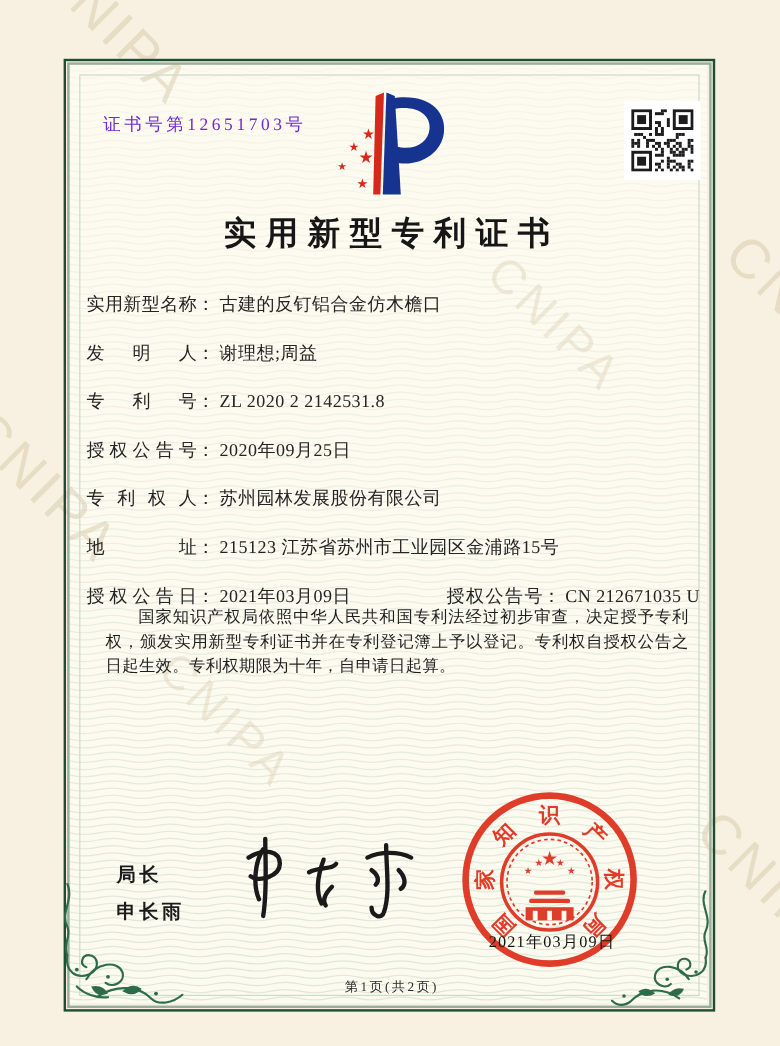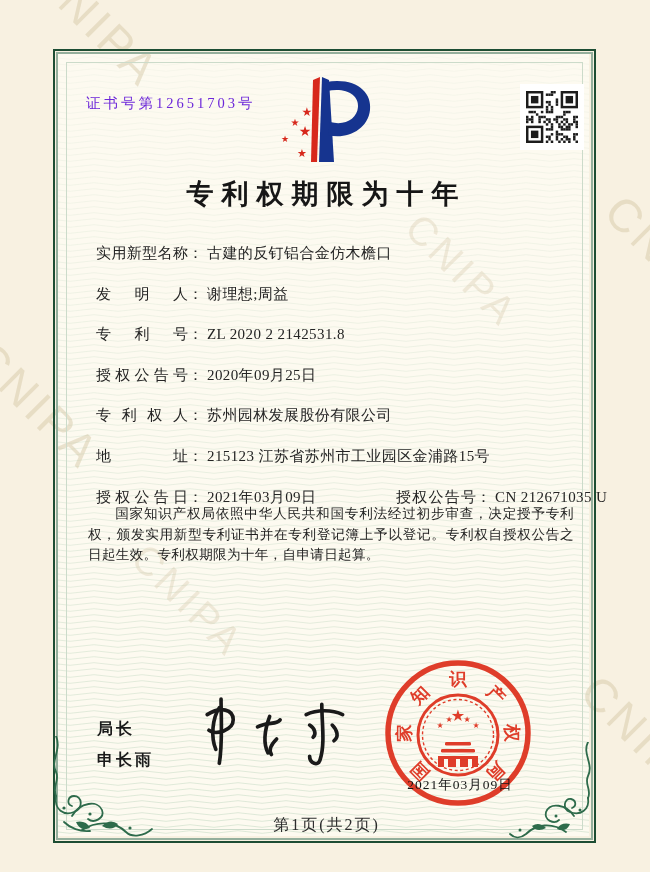--- a/index.html
+++ b/index.html
@@ -18,41 +18,41 @@
                border:2.5px solid #1d4d33;z-index:2;pointer-events:none;}
   .frame-inner{position:absolute;inset:1px;border:2px solid #94af9c;}
   .frame-fine{position:absolute;inset:8px;border:1px solid #ccdbca;}
   .content{position:absolute;inset:0;z-index:3;}
   .cert-no{position:absolute;left:86px;top:94px;font-size:14.5px;letter-spacing:3px;color:#6d28d9;}
   .logo{position:absolute;left:276px;top:74px;}
   .qr{position:absolute;left:520px;top:84px;width:64px;height:66px;background:#fff;
       display:flex;align-items:center;justify-content:center;}
   .title{position:absolute;left:61px;top:176px;width:531px;text-align:center;
          font-size:27px;font-weight:700;letter-spacing:8px;color:#161616;}
-  .fields{position:absolute;left:96px;top:244px;width:488px;font-family:Liberation Serif, serif;}
+  .fields{position:absolute;left:72px;top:244px;width:488px;font-family:Liberation Serif, serif;}
   .frow{position:relative;height:40.6px;font-size:15px;color:#242424;white-space:nowrap;}
   .flabel{display:inline-block;width:92px;text-align:justify;text-align-last:justify;vertical-align:top;}
   .fcolon{display:inline-block;margin-right:4px;}
   .fvalue{letter-spacing:.4px;}
   .fpair2{position:absolute;left:252px;top:0;}
   .fpair2 .flabel{width:80px;margin-left:48px;}
   .paras{position:absolute;left:88px;top:504px;width:486px;font-size:13.6px;line-height:20.7px;
          color:#1e1e1e;text-align:justify;}
   .paras p{margin:0;text-indent:2em;letter-spacing:.3px;}
   .director-title,.director-name{position:absolute;left:97px;
          font-family:"Liberation Sans","DejaVu Sans",sans-serif;
          font-size:16px;font-weight:600;letter-spacing:3px;color:#1b1b1b;}
   .director-title{top:719px;text-align:right;}
   .director-name{top:750px;text-align:center;}
   .signature{position:absolute;left:195px;top:688px;z-index:4;}
   .seal{position:absolute;left:383px;top:658px;z-index:3;}
   .seal-date{position:absolute;left:398px;top:776px;width:124px;text-align:center;z-index:5;
              font-size:13.5px;letter-spacing:1px;color:#141414;}
   .footer{position:absolute;left:61px;top:815px;width:531px;text-align:center;
-          font-size:16px;letter-spacing:2px;color:#2c2c2c;}
+          font-size:11px;letter-spacing:2px;color:#2c2c2c;}
   .ornament{position:absolute;z-index:3;pointer-events:none;}
   .orn-left{left:42px;top:736px;}
   .orn-right{left:508px;top:742px;}
 </style>
 </head>
 <body>
 
 <div class="page">
 
   <div class="watermark" style="left:18px;top:-4px;">CNIPA</div>
@@ -370,21 +370,21 @@
             <rect x="39.62" y="4.95" width="7.43" height="7.43" fill="#1c1c1c"></rect>
           </g>
           <g>
             <rect x="0.00" y="34.67" width="17.33" height="17.33" fill="#1c1c1c"></rect>
             <rect x="2.48" y="37.14" width="12.38" height="12.38" fill="#ffffff"></rect>
             <rect x="4.95" y="39.62" width="7.43" height="7.43" fill="#1c1c1c"></rect>
           </g>
         </svg>
     </div>
 
-    <div class="title">专利权期限为十年</div>
+    <div class="title">实用新型专利证书</div>
 
     <div class="fields">
       <div class="frow">
         <span class="flabel">实用新型名称</span><span class="fcolon">：</span><span class="fvalue">古建的反钉铝合金仿木檐口</span>
       </div>
       <div class="frow">
         <span class="flabel">发明人</span><span class="fcolon">：</span><span class="fvalue">谢理想;周益</span>
       </div>
       <div class="frow">
         <span class="flabel">专利号</span><span class="fcolon">：</span><span class="fvalue">ZL 2020 2 2142531.8</span>

